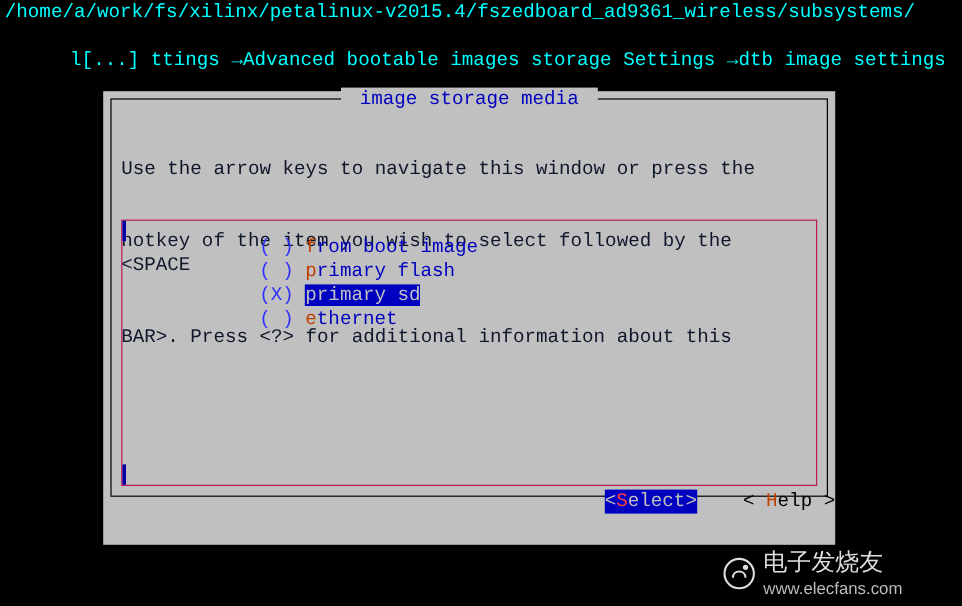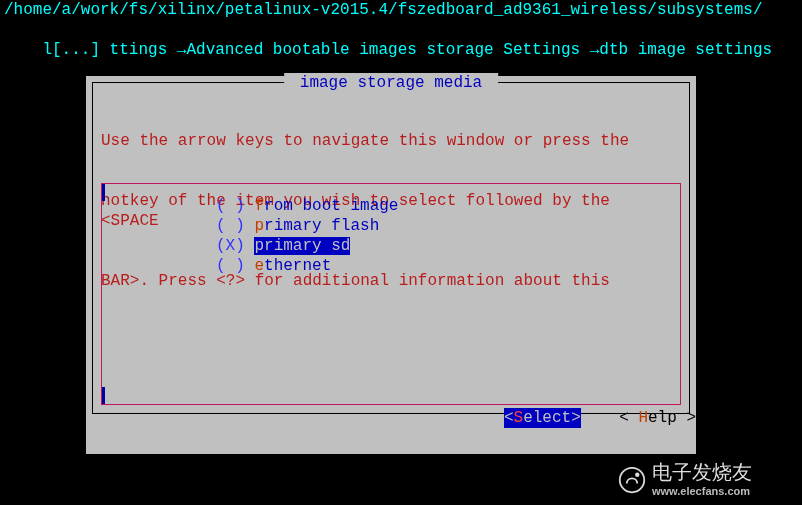--- a/index.html
+++ b/index.html
@@ -22,21 +22,21 @@
     height: 505px;
   }
   .path-line {
     color: #00ffff;
     white-space: pre;
     padding-left: 4px;
   }
   .bcrumb {
     color: #00ffff;
     white-space: pre;
-    padding-left: 4px;
+    padding-left: 20px;
   }
   .arrow {
     color: #00ffff;
   }
 
   
   .shadow {
     position: absolute;
     left: 102px;
     top: 92px;
@@ -69,21 +69,21 @@
     position: absolute;
     top: -10px;
     left: 50%;
     transform: translateX(-50%);
     background: #c0c0c0;
     padding: 0 6px;
     color: #0000c0;
     white-space: pre;
   }
   .dlg-help {
-    color: #b91c1c;
+    color: #0f172a;
     margin-top: 4px;
     white-space: pre-wrap;
   }
   .opt-frame {
     position: absolute;
     left: 8px;
     right: 8px;
     top: 100px;
     bottom: 8px;
     border: 1px solid #be185d;
@@ -145,21 +145,21 @@
     right: 8px;
     bottom: 6px;
     color: #ddd;
     font-family: Arial, sans-serif;
     font-size: 14px;
     display: flex;
     align-items: center;
     gap: 6px;
   }
   .credit .cn { font-size: 20px; }
-  .credit .url { font-size: 11px; color: #bbb; display:block;font-weight:bold; }
+  .credit .url { font-size: 14px; color: #bbb; display:block; }
   .credit-icon {
     width: 28px; height: 28px;
   }
 
   .faint-watermark {
     position: absolute;
     left: 280px;
     top: 280px;
     color: rgba(200,200,200,0.15);
     font-family: Arial, sans-serif;

